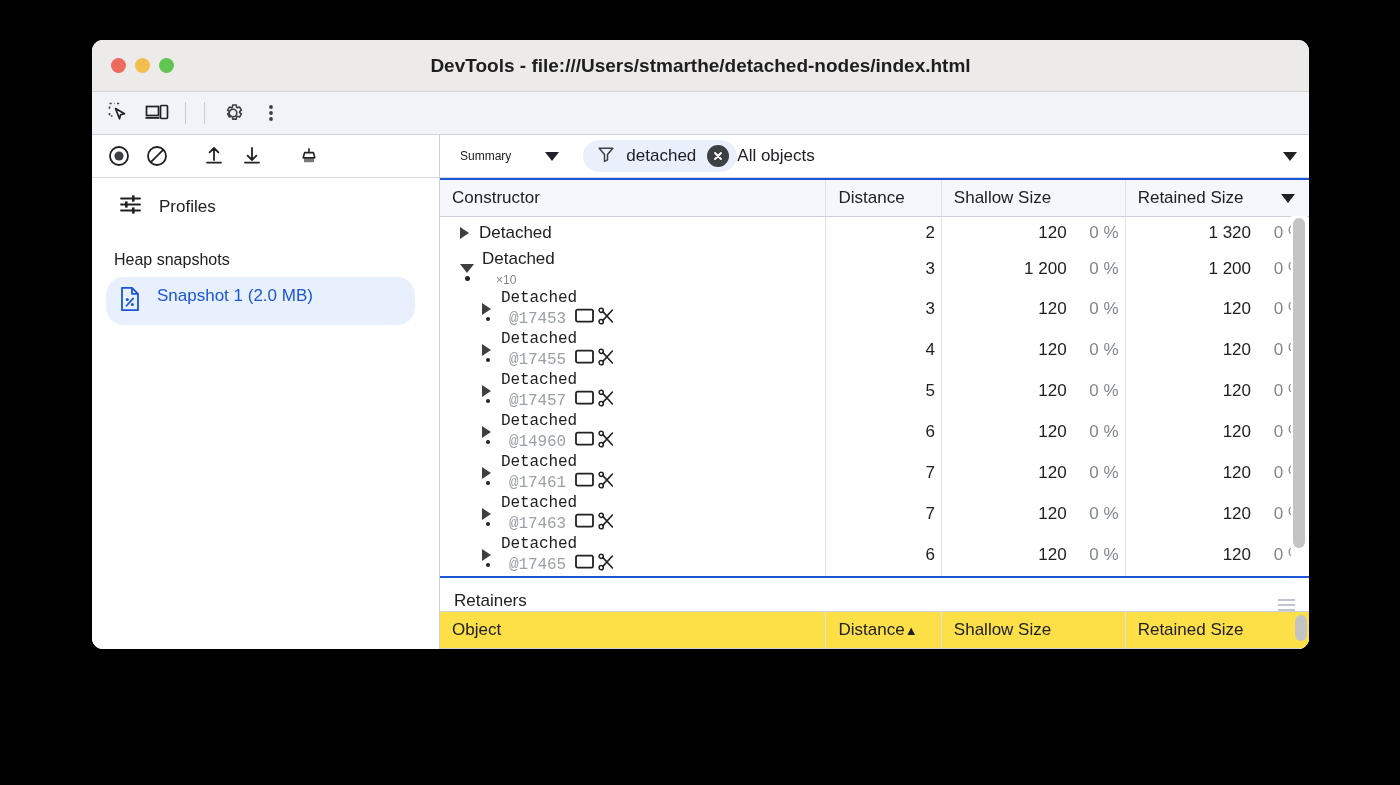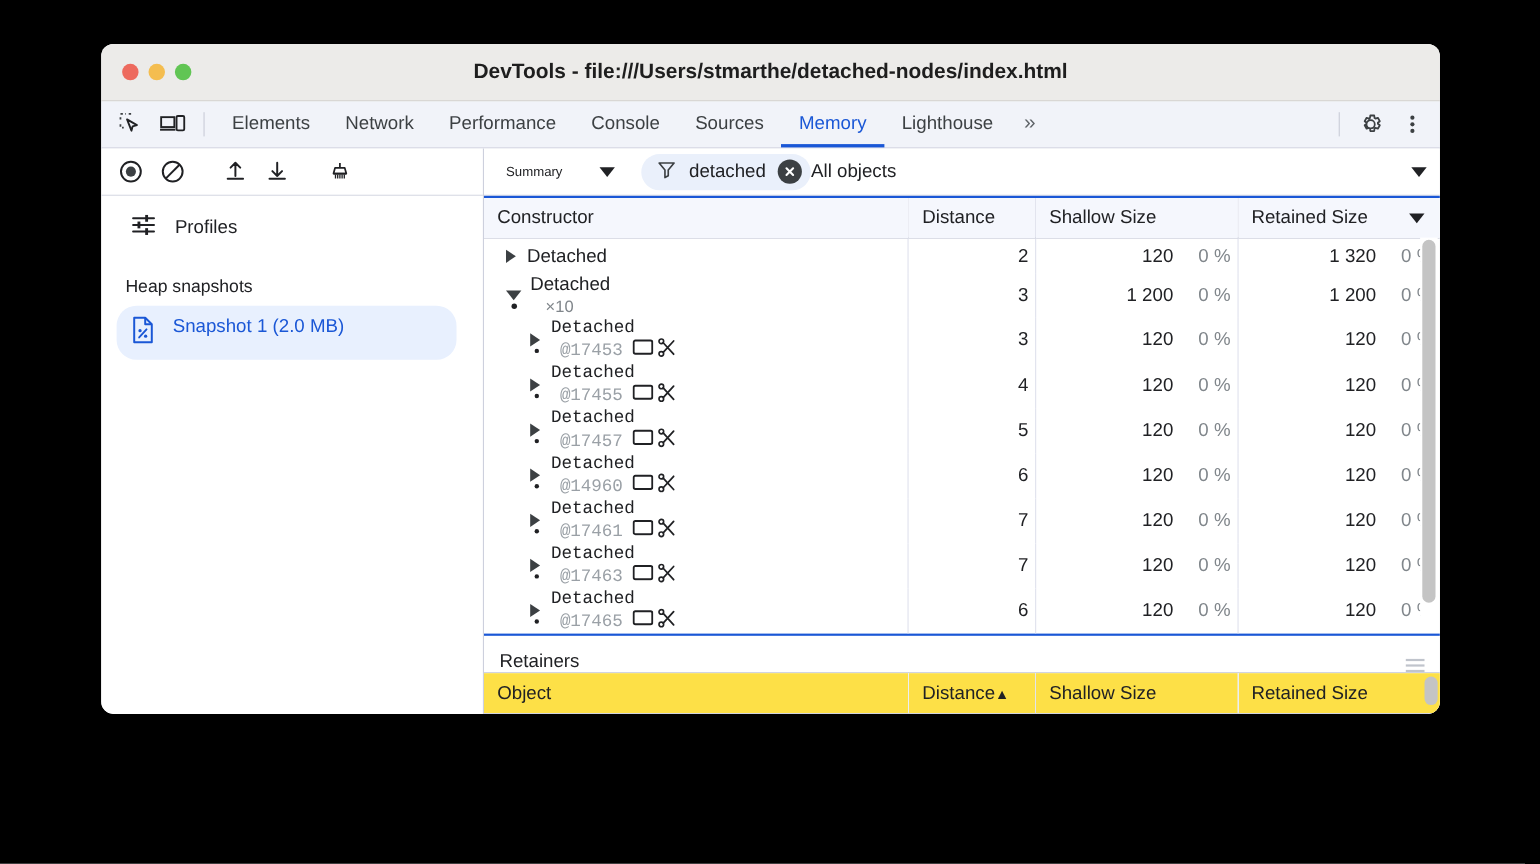--- a/index.html
+++ b/index.html
@@ -175,21 +175,21 @@
   }
   .twisty.open {
     border-left: 7px solid transparent; border-right: 7px solid transparent;
     border-top: 9px solid #3c4043; border-bottom: none; margin-right: 8px;
   }
   .depth0 { padding-left: 8px; }
   .depth1 { padding-left: 30px; }
   .name { font-size: 17px; color: #202124; }
   .mono { font-family: "Liberation Mono", monospace; font-size: 16px; letter-spacing: -0.1px; }
   .objid { color: #9aa0a6; margin-left: 8px; }
-  .count { color: #80868b; font-size: 15px; margin-left: 14px; }
+  .count { color: #80868b; font-size: 12px; margin-left: 14px; }
   .rowicons { display: inline-flex; align-items: center; gap: 3px; margin-left: 9px; }
 
   #grid-scrollbar {
     position: absolute; right: 2px; top: 36px; bottom: 2px;
     width: 16px; background: #fff;
   }
   #grid-thumb {
     position: absolute; left: 2px; top: 2px; width: 12px;
     height: calc(100% - 28px);
     background: #c4c4c4; border-radius: 6px;
@@ -235,30 +235,20 @@
     </div>
     <div class="icobtn">
       <svg width="24" height="22" viewBox="0 0 24 22">
         <rect x="1.5" y="4.5" width="12" height="9" fill="none" stroke="#202124" stroke-width="1.7"></rect>
         <rect x="0.5" y="15" width="14" height="1.8" fill="#202124"></rect>
         <rect x="15.5" y="3.5" width="7" height="13" rx="1.2" fill="none" stroke="#202124" stroke-width="1.7"></rect>
       </svg>
     </div>
     <div class="vdiv"></div>
 
-    <div id="tabs">
-      <div class="tab">Elements</div>
-      <div class="tab">Network</div>
-      <div class="tab">Performance</div>
-      <div class="tab">Console</div>
-      <div class="tab">Sources</div>
-      <div class="tab active">Memory</div>
-      <div class="tab">Lighthouse</div>
-      <div class="tab more">»</div>
-    </div>
 
     <div id="tabbar-right">
       <div class="vdiv"></div>
       <div class="icobtn">
         <svg width="22" height="22" viewBox="0 0 22 22">
           <path d="M11 7.2a3.8 3.8 0 100 7.6 3.8 3.8 0 000-7.6zm8.4 4.7l-1.8-1.4a6.7 6.7 0 000-0.9l1.8-1.4-1.8-3.1-2.2.7a6.9 6.9 0 00-.8-.5l-.3-2.3h-3.6l-.3 2.3a6.9 6.9 0 00-.8.5l-2.2-.7-1.8 3.1 1.8 1.4a6.7 6.7 0 000 .9l-1.8 1.4 1.8 3.1 2.2-.7c.26.19.52.35.8.5l.3 2.3h3.6l.3-2.3c.28-.15.54-.31.8-.5l2.2.7z" fill="none" stroke="#3c4043" stroke-width="1.6" stroke-linejoin="round"></path>
         </svg>
       </div>
       <div class="icobtn">
         <svg width="18" height="22" viewBox="0 0 18 22">

